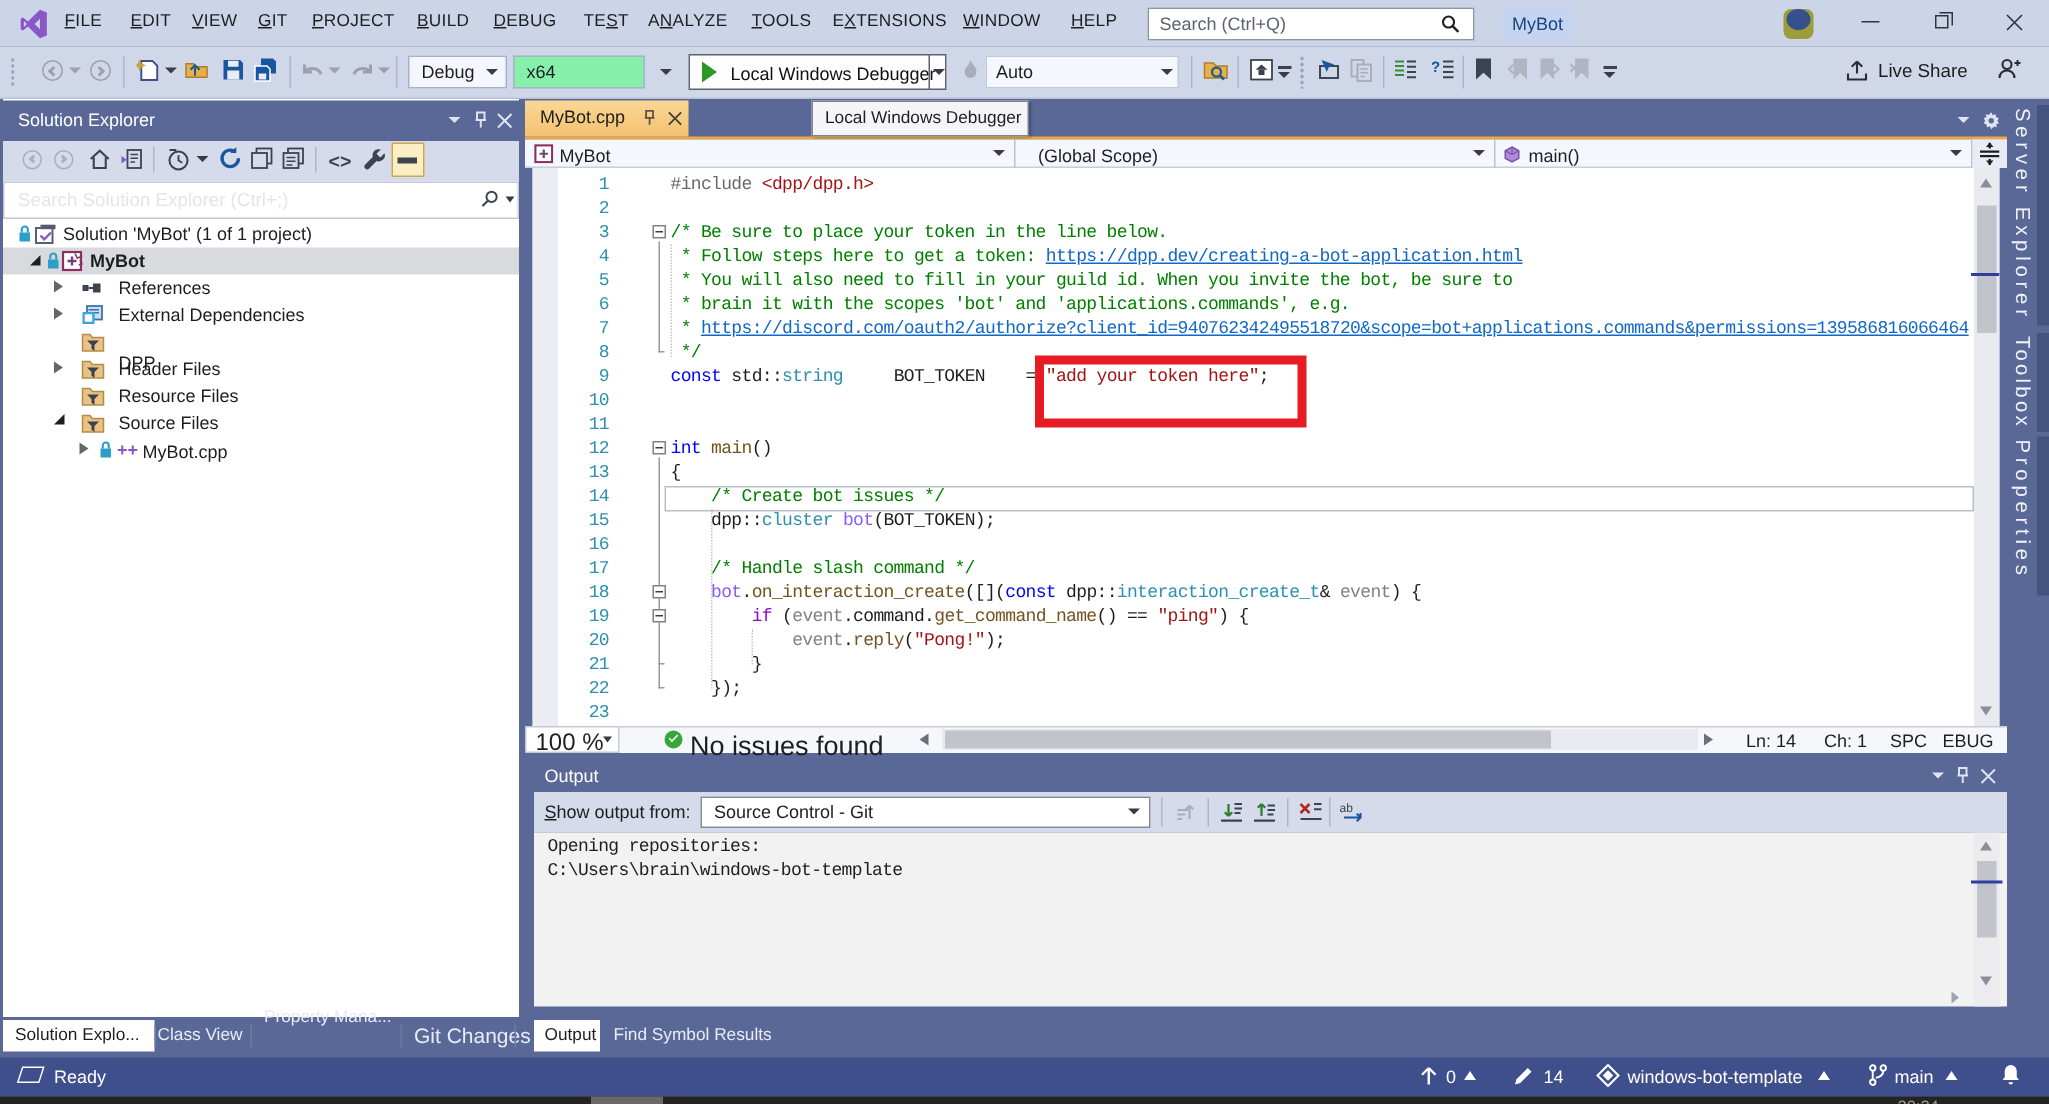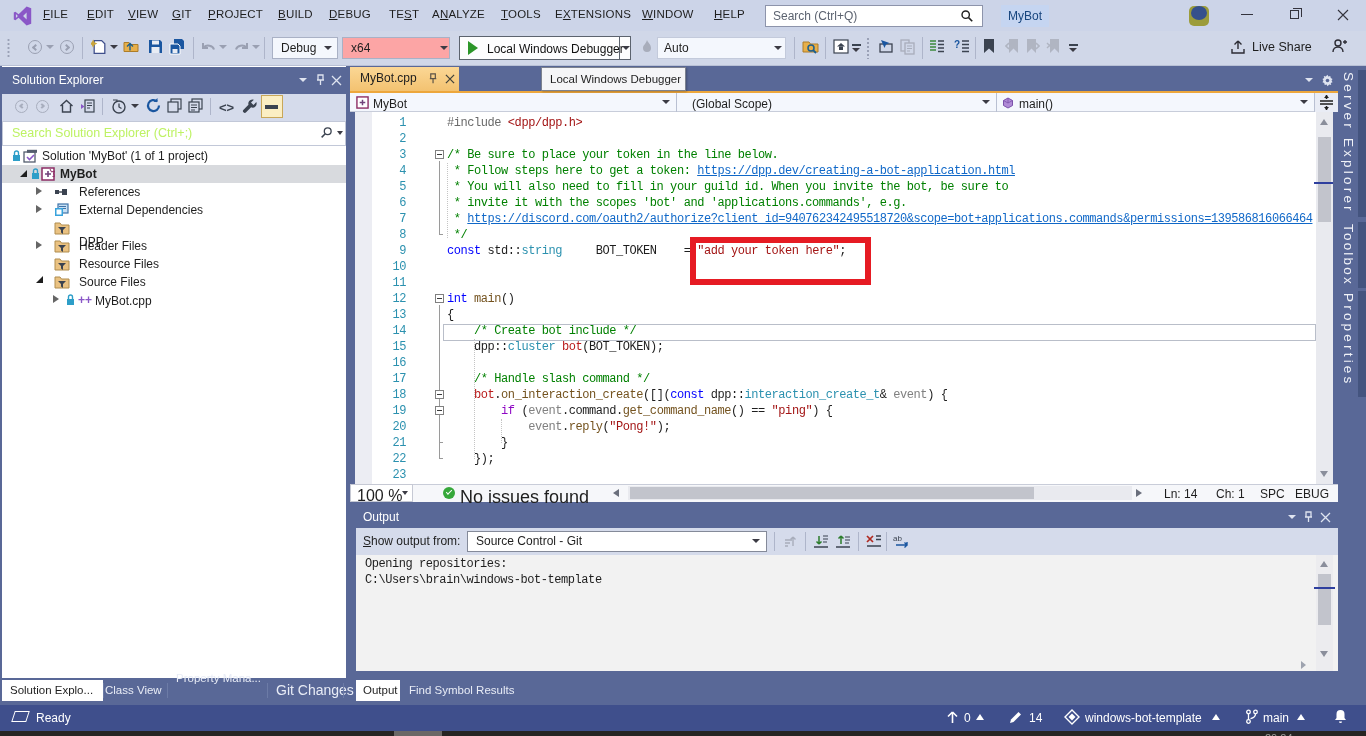--- a/index.html
+++ b/index.html
@@ -18,21 +18,21 @@
 .icon{position:absolute}
 
 #sepanel{left:2px;top:66px;width:344px;height:612px;background:#fff}
 .treerow{position:absolute;left:0;width:344px;height:18px;font-size:12px;line-height:18px;white-space:nowrap}
 
 #tabstrip{left:350px;top:66px;width:988px;height:25px;background:#596897}
 #navbar{left:350px;top:93px;width:988px;height:19px;background:#f4f7fd;border-bottom:1px solid #c8cdda}
 #code{left:355px;top:112px;width:978px;height:372px;background:#fff;overflow:hidden}
 .cl{position:absolute;left:92px;white-space:pre;font-family:"Liberation Mono",monospace;font-size:12px;letter-spacing:-0.44px;line-height:16px;height:16px}
 .ln{position:absolute;left:0;width:51px;text-align:right;font-family:"Liberation Mono",monospace;font-size:12px;letter-spacing:-0.44px;color:#2b91af;line-height:16px;height:16px}
-.k{color:#0000ff}.c{color:#008000}.t{color:#2b91af}.s{color:#a31515}.f{color:#74531f}.v{color:#b91c1c}.p{color:#808080}.pp{color:#6a6a6a}.ctl{color:#8f08c4}
+.k{color:#0000ff}.c{color:#008000}.t{color:#2b91af}.s{color:#a31515}.f{color:#74531f}.v{color:#8b5cf6}.p{color:#808080}.pp{color:#6a6a6a}.ctl{color:#8f08c4}
 .lk{color:#1068c8;text-decoration:underline}
 .cbox{position:absolute;width:9px;height:9px;border:1px solid #808080;background:#fff}
 .cbox:after{content:"";position:absolute;left:1px;right:1px;top:3px;border-top:1px solid #3b3b3b}
 
 .sbtrack{background:#e9eaef}
 .sbthumb{position:absolute;background:#c2c4cc}
 .arrow{position:absolute;width:0;height:0}
 
 #statusbar{left:0;top:705px;width:1366px;height:26px;background:#3f4f8c;color:#fff;font-size:12px}
 #taskbar{left:0;top:731px;width:1366px;height:5px;background:#262422}
@@ -116,21 +116,21 @@
 <div class="ddarrow" style="left:219px;top:45px;border-top-color:#9aa0b2"></div>
 <svg class="icon" style="left:233px;top:40px" width="17" height="14" viewBox="0 0 17 14">
     <path d="M14 3v5H9" fill="none" stroke="#9aa0b2" stroke-width="2"></path>
     <path d="M13.5 7.5A6 5 0 0 0 3 9.5" fill="none" stroke="#9aa0b2" stroke-width="2"></path>
   </svg>
 <div class="ddarrow" style="left:252px;top:45px;border-top-color:#9aa0b2"></div>
 <div class="sep" style="left:264px"></div>
 
 <div class="ddown" style="left:272px;top:37px;width:66px;height:22px;line-height:20px;background:#f4f7fd"><span style="padding-left:8px">Debug</span></div>
 <div class="ddarrow" style="left:324px;top:46px"></div>
-<div class="ddown" style="left:342px;top:37px;width:108px;height:22px;line-height:20px;background:#fca5a5"><span style="padding-left:8px">x64</span></div>
+<div class="ddown" style="left:342px;top:37px;width:88px;height:22px;line-height:20px;background:#86efac"><span style="padding-left:8px">x64</span></div>
 <div class="ddarrow" style="left:440px;top:46px"></div>
 
 <div class="abs" style="left:459px;top:36px;width:172px;height:24px;background:#fdfdfe;border:1px solid #5c636e"></div>
 <div class="abs" style="left:468px;top:41px;width:0;height:0;border-left:10px solid #2c9629;border-top:7px solid transparent;border-bottom:7px solid transparent"></div>
 <div class="abs" style="left:487px;top:42px;font-size:12px;color:#111">Local Windows Debugger</div>
 <div class="abs" style="left:619px;top:36px;width:1px;height:24px;background:#5c636e"></div>
 <div class="ddarrow" style="left:622px;top:46px"></div>
 
 <svg class="icon" style="left:641px;top:40px" width="12" height="15" viewBox="0 0 12 15">
     <path d="M6 0C7 3 10 4 10 8a4 4 0 0 1-8 0C2 5 5 4 6 0z" fill="#a8adbb"></path>
@@ -246,21 +246,21 @@
   </svg>
 <div class="abs" style="left:210px;top:98px;width:1px;height:17px;background:#aeb5ca"></div>
 <div class="abs" style="left:219px;top:100px;font-size:13px;font-weight:bold;color:#3b4350">&lt;&gt;</div>
 <svg class="icon" style="left:242px;top:98px" width="16" height="16" viewBox="0 0 16 16">
     <path d="M10.5 1.5a4 4 0 0 0-4 5.2L1.5 11.7a1.6 1.6 0 1 0 2.6 2.6l5-5a4 4 0 0 0 5.2-5.2L11.5 7 9 4.5l2.9-2.8z" fill="#3b4350"></path>
   </svg>
 <div class="abs" style="left:261px;top:95px;width:22px;height:23px;background:#fbeec3;border:1px solid #c9a758"></div>
 <div class="abs" style="left:265px;top:105px;width:13px;height:4px;background:#3b4350"></div>
 
 <div class="abs" style="left:2px;top:121px;width:344px;height:25px;background:#fff;border:1px solid #c2c8d8"></div>
-<div class="abs" style="left:12px;top:126px;color:#bef264;font-size:12.5px">Search Solution Explorer (Ctrl+;)</div>
+<div class="abs" style="left:12px;top:126px;color:#e5e5e5;font-size:12.5px">Search Solution Explorer (Ctrl+;)</div>
 <svg class="abs" style="left:320px;top:126px" width="13" height="13" viewBox="0 0 16 16">
     <circle cx="9.5" cy="6.5" r="4.2" fill="none" stroke="#3b4350" stroke-width="1.6"></circle>
     <line x1="6.2" y1="9.8" x2="2" y2="14" stroke="#3b4350" stroke-width="1.8"></line>
   </svg>
 <div class="ddarrow" style="left:337px;top:131px;border-left-width:3px;border-right-width:3px"></div>
 
 <div class="treerow" style="top:147px"></div>
 
 <svg class="icon" style="left:12px;top:150px" width="9" height="12" viewBox="0 0 9 12">
     <rect x="1" y="5" width="7" height="6" fill="#2d9ec8"></rect>
@@ -417,27 +417,27 @@
 
 <div class="cbox" style="left:80px;top:38px"></div>
 <div class="cbox" style="left:80px;top:182px"></div>
 <div class="cbox" style="left:80px;top:278px"></div>
 <div class="cbox" style="left:80px;top:294px"></div>
 
 <div class="cl" style="top:3px"><span class="pp">#include</span> <span class="s">&lt;dpp/dpp.h&gt;</span></div>
 <div class="cl" style="top:51px"><span class="c"> * Follow steps here to get a token: </span><span class="lk">https://dpp.dev/creating-a-bot-application.html</span></div>
 <div class="cl" style="top:35px"><span class="c">/* Be sure to place your token in the line below.</span></div>
 <div class="cl" style="top:67px"><span class="c"> * You will also need to fill in your guild id. When you invite the bot, be sure to</span></div>
-<div class="cl" style="top:83px"><span class="c"> * invite it with the scopes 'bot' and 'applications.commands', e.g.</span></div>
+<div class="cl" style="top:83px"><span class="c"> * brain it with the scopes 'bot' and 'applications.commands', e.g.</span></div>
 <div class="cl" style="top:99px"><span class="c"> * </span><span class="lk">https://discord.com/oauth2/authorize?client_id=940762342495518720&amp;scope=bot+applications.commands&amp;permissions=139586816066464</span></div>
 <div class="cl" style="top:115px"><span class="c"> */</span></div>
 <div class="cl" style="top:131px"><span class="k">const</span> std::<span class="t">string</span>     BOT_TOKEN    = <span class="s">"add your token here"</span>;</div>
 <div class="cl" style="top:179px"><span class="k">int</span> <span class="f">main</span>()</div>
 <div class="cl" style="top:195px">{</div>
-<div class="cl" style="top:211px">    <span class="c">/* Create bot include */</span></div>
+<div class="cl" style="top:211px">    <span class="c">/* Create bot issues */</span></div>
 <div class="cl" style="top:227px">    dpp::<span class="t">cluster</span> <span class="v">bot</span>(BOT_TOKEN);</div>
 <div class="cl" style="top:259px">    <span class="c">/* Handle slash command */</span></div>
 <div class="cl" style="top:291px">        <span class="ctl">if</span> (<span class="p">event</span>.command.<span class="f">get_command_name</span>() == <span class="s">"ping"</span>) {</div>
 <div class="cl" style="top:275px">    <span class="v">bot</span>.<span class="f">on_interaction_create</span>([](<span class="k">const</span> dpp::<span class="t">interaction_create_t</span>&amp; <span class="p">event</span>) {</div>
 <div class="cl" style="top:307px">            <span class="p">event</span>.<span class="f">reply</span>(<span class="s">"Pong!"</span>);</div>
 <div class="cl" style="top:323px">        }</div>
 <div class="cl" style="top:339px">    });</div>
 
 <div class="abs" style="left:335px;top:125px;width:181px;height:48px;border:6px solid #e61b23"></div>
 

